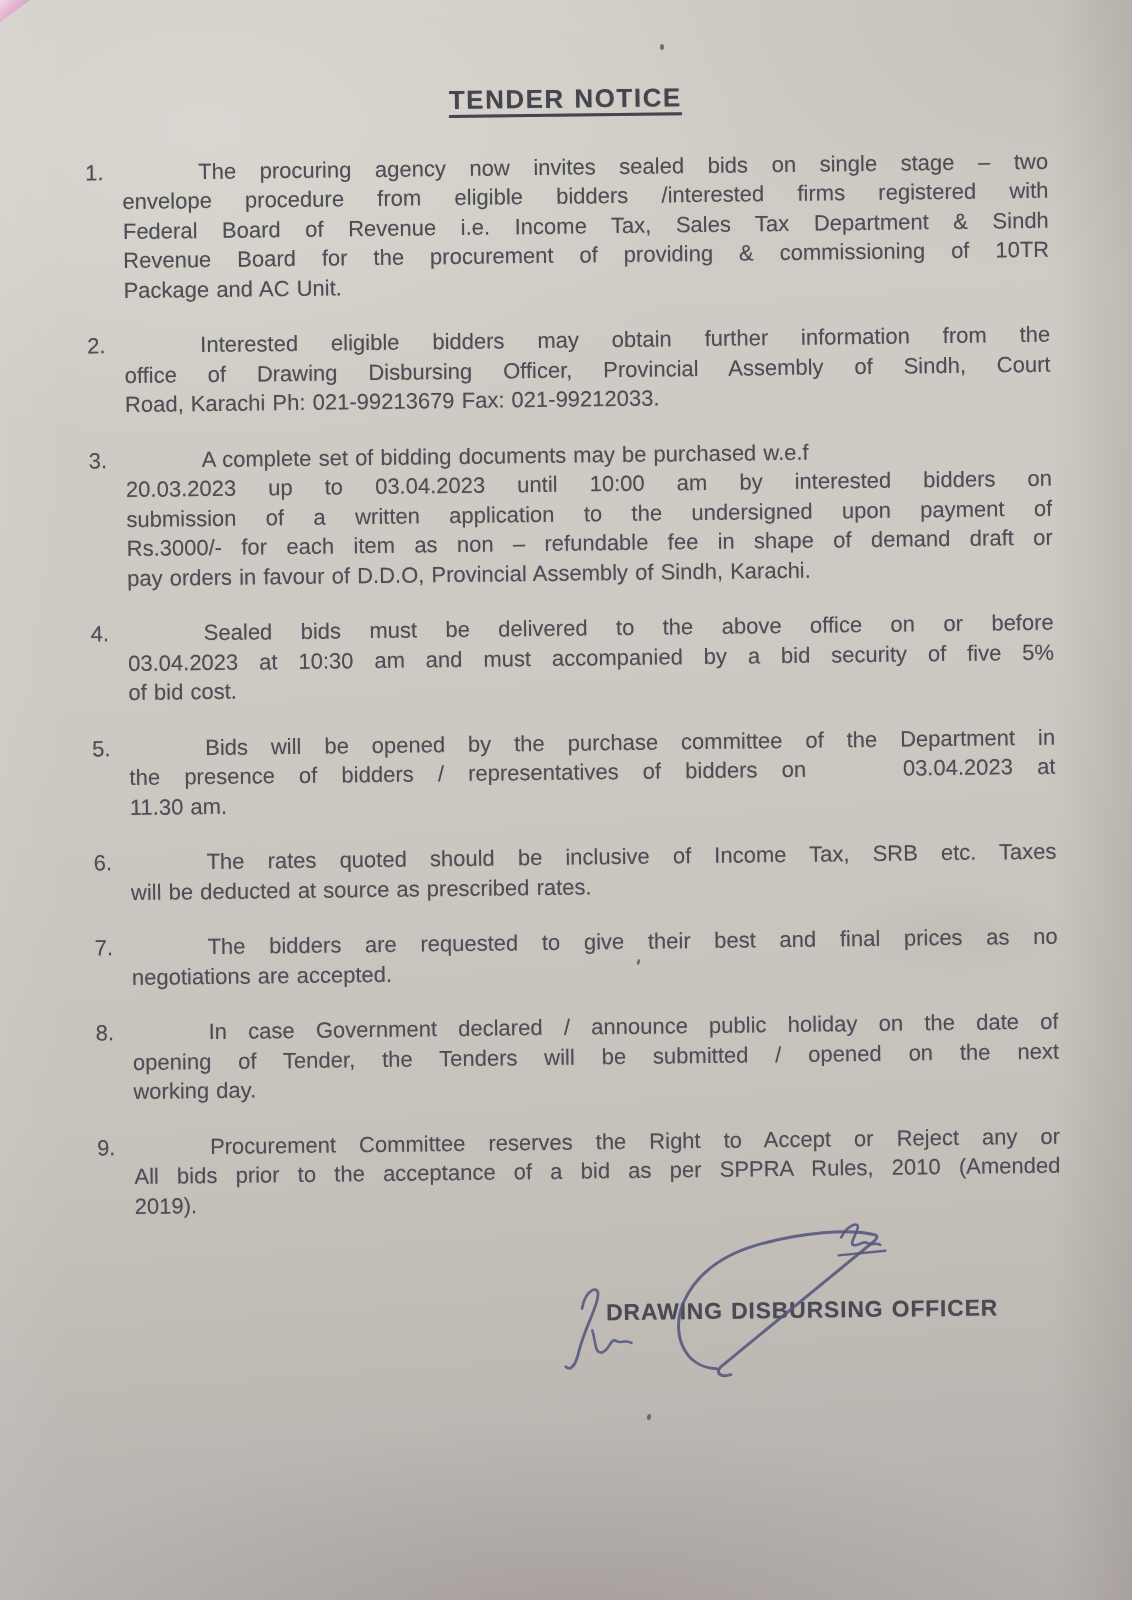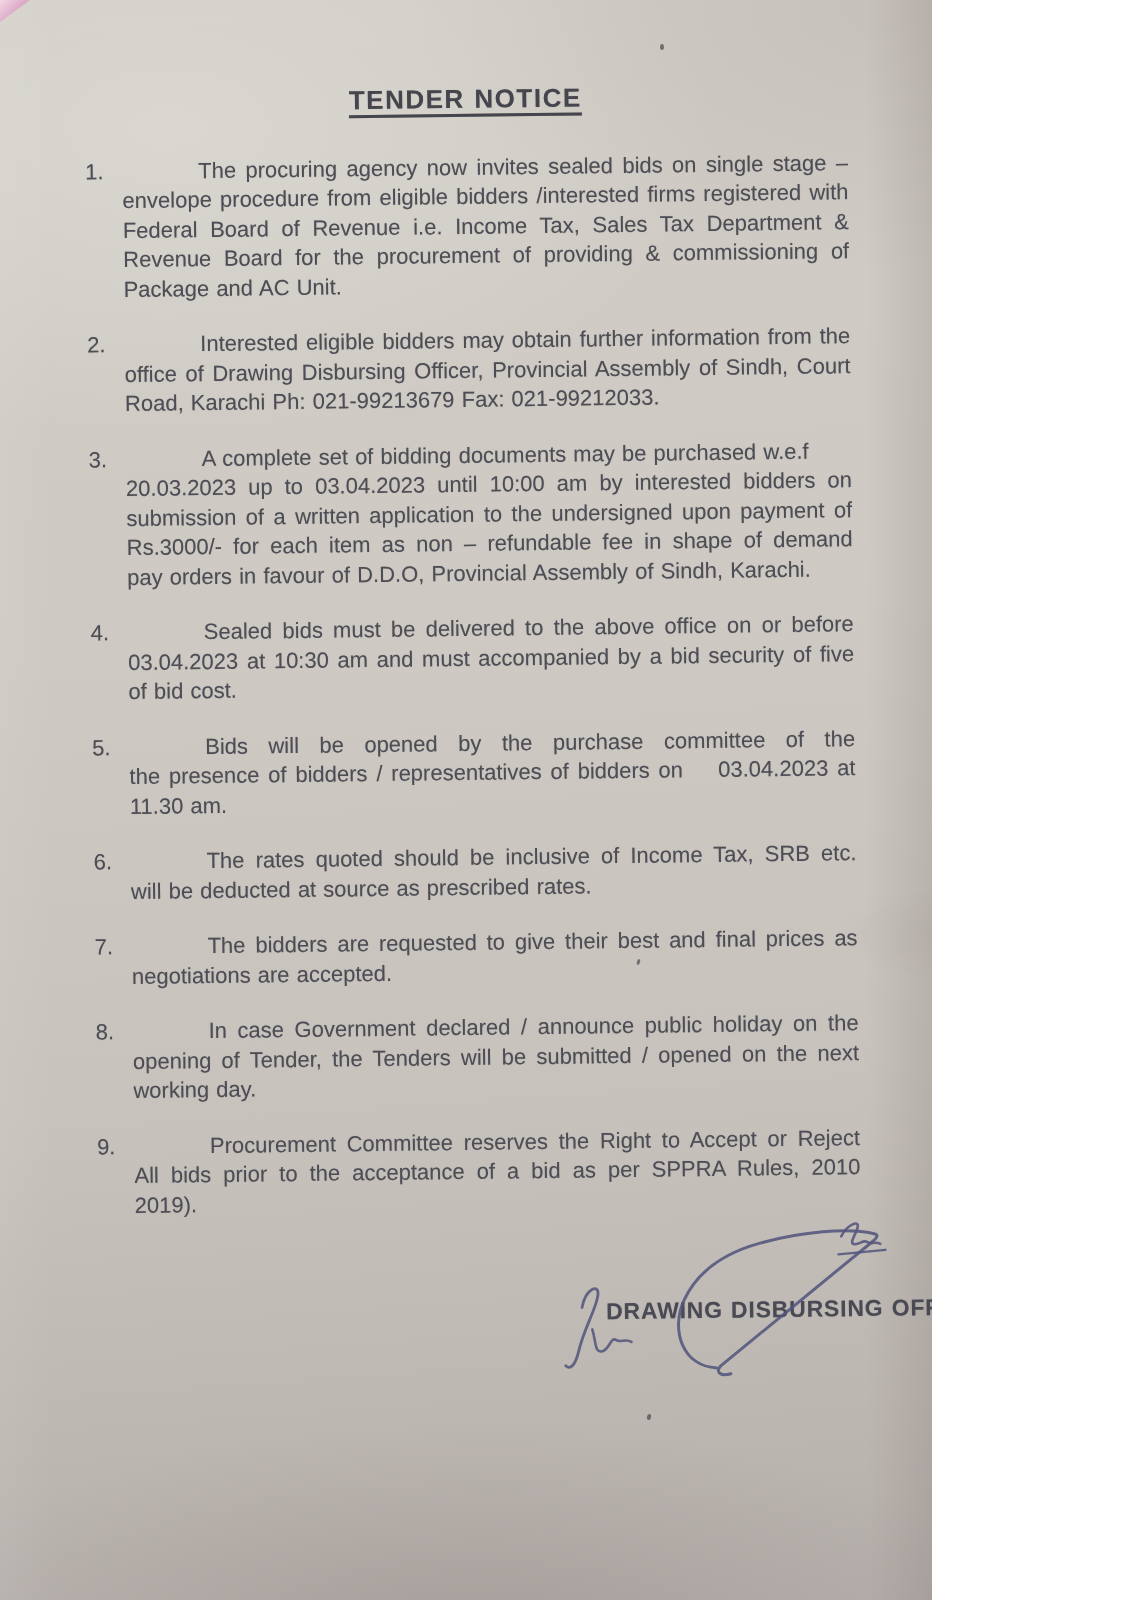--- a/index.html
+++ b/index.html
@@ -1,21 +1,21 @@
 <!DOCTYPE html>
 <html><head>
 <meta charset="utf-8">
 <style>
   html, body { margin: 0; padding: 0; }
   body {
     width: 1132px; height: 1600px; overflow: hidden;
     font-family: "Liberation Sans", sans-serif;
   }
   .sheet {
-    position: relative; width: 932px; height: 1600px; overflow: hidden;
+    position: relative; width: 1132px; height: 1600px; overflow: hidden;
     background:
       radial-gradient(ellipse 900px 520px at 18% 8%, rgba(255,255,255,0.20), transparent 62%),
       radial-gradient(ellipse 760px 420px at 97% 0%, rgba(120,103,100,0.12), transparent 65%),
       radial-gradient(ellipse 800px 300px at 50% 102%, rgba(88,78,76,0.18), transparent 70%),
       linear-gradient(to right, rgba(255,255,255,0.05), transparent 6%, transparent 93%, rgba(95,85,82,0.16)),
       linear-gradient(176deg, #d1cdc6 0%, #cecac3 40%, #c7c2bc 68%, #b6b0ac 100%);
   }
   .corner-pink {
     position: absolute; top: 0; left: 0; width: 30px; height: 22px;
     background: linear-gradient(135deg, #f4d8e6 0%, #dba6c6 55%, #c78fb4 100%);

